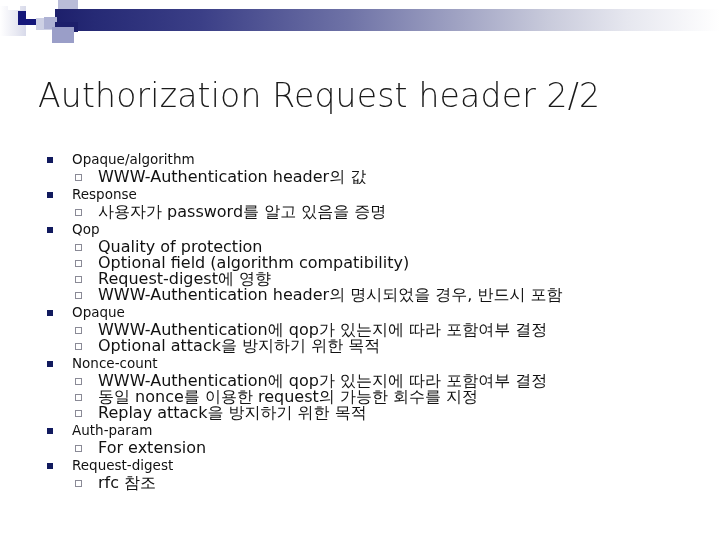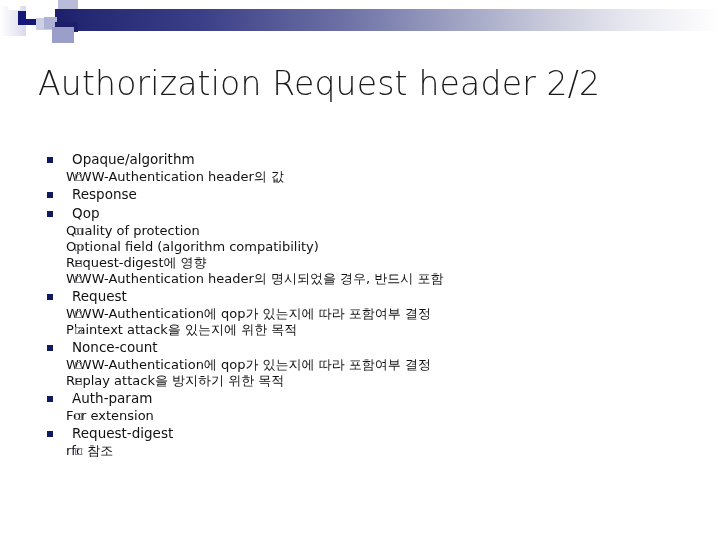--- a/index.html
+++ b/index.html
@@ -52,21 +52,21 @@
   .sq-h { left: 58px; top: 0px;  width: 20px; height: 10px; background: #b9bcd8; }
   .sq-i { left: 58px; top: 9px;  width: 20px; height: 14px; background: #9fa3cb; }
   .sq-j { left: 55px; top: 22px; width: 23px; height: 10px; background: #1d1f6b; }
   .sq-k { left: 78px; top: 0px;  width: 8px;  height: 8px;  background: #ffffff; }
   .sq-l { left: 8px;  top: 0px;  width: 12px; height: 10px; background: #ffffff; }
 
   
   #slide-title {
     position: absolute;
     left: 38px;
-    top: 64px;
+    top: 76px;
     width: 650px;
     font-family: "DejaVu Sans", "Liberation Sans", sans-serif;
     font-size: 33px;
     font-weight: 300;
     letter-spacing: 0.2px;
     color: #1a1a1a;
     white-space: nowrap;
   }
 
   
@@ -88,22 +88,22 @@
   .lvl1 > .b1 {
     position: absolute;
     left: 47px;
     top: 7px;
     width: 6px;
     height: 6px;
     background: #111a5e;
   }
   .lvl2 {
     position: relative;
-    padding-left: 66px;
-    font-size: 13px;
+    padding-left: 98px;
+    font-size: 16px;
     color: #111111;
     line-height: 16px;
     white-space: nowrap;
   }
   .lvl2 > .b2 {
     position: absolute;
     left: 75px;
     top: 5px;
     width: 5px;
     height: 5px;
@@ -130,29 +130,30 @@
   <div class="sq sq-k"></div>
   <div class="sq sq-l"></div>
 </div>
 
 <div id="slide-title">Authorization Request header 2/2</div>
 
 <div id="content">
     <div class="lvl1"><span class="b1"></span><span>Opaque/algorithm</span></div>
     <div class="lvl2"><span class="b2"></span><span>WWW-Authentication header의 값</span></div>
     <div class="lvl1"><span class="b1"></span><span>Response</span></div>
+    <div class="lvl2"><span class="b2"></span><span>사용자가 password를 알고 있음을 증명</span></div>
     <div class="lvl1"><span class="b1"></span><span>Qop</span></div>
     <div class="lvl2"><span class="b2"></span><span>Quality of protection</span></div>
     <div class="lvl2"><span class="b2"></span><span>Optional field (algorithm compatibility)</span></div>
     <div class="lvl2"><span class="b2"></span><span>Request-digest에 영향</span></div>
     <div class="lvl2"><span class="b2"></span><span>WWW-Authentication header의 명시되었을 경우, 반드시 포함</span></div>
-    <div class="lvl1"><span class="b1"></span><span>Request</span></div>
+    <div class="lvl1"><span class="b1"></span><span>Opaque</span></div>
     <div class="lvl2"><span class="b2"></span><span>WWW-Authentication에 qop가 있는지에 따라 포함여부 결정</span></div>
-    <div class="lvl2"><span class="b2"></span><span>Plaintext attack을 있는지에 위한 목적</span></div>
+    <div class="lvl2"><span class="b2"></span><span>Optional attack을 방지하기 위한 목적</span></div>
     <div class="lvl1"><span class="b1"></span><span>Nonce-count</span></div>
     <div class="lvl2"><span class="b2"></span><span>WWW-Authentication에 qop가 있는지에 따라 포함여부 결정</span></div>
-    <div class="lvl2"><span class="b2"></span></div>
+    <div class="lvl2"><span class="b2"></span><span>동일 nonce를 이용한 request의 가능한 회수를 지정</span></div>
     <div class="lvl2"><span class="b2"></span><span>Replay attack을 방지하기 위한 목적</span></div>
     <div class="lvl1"><span class="b1"></span><span>Auth-param</span></div>
     <div class="lvl2"><span class="b2"></span><span>For extension</span></div>
     <div class="lvl1"><span class="b1"></span><span>Request-digest</span></div>
     <div class="lvl2"><span class="b2"></span><span>rfc 참조</span></div>
   </div>
 
 </body></html>

